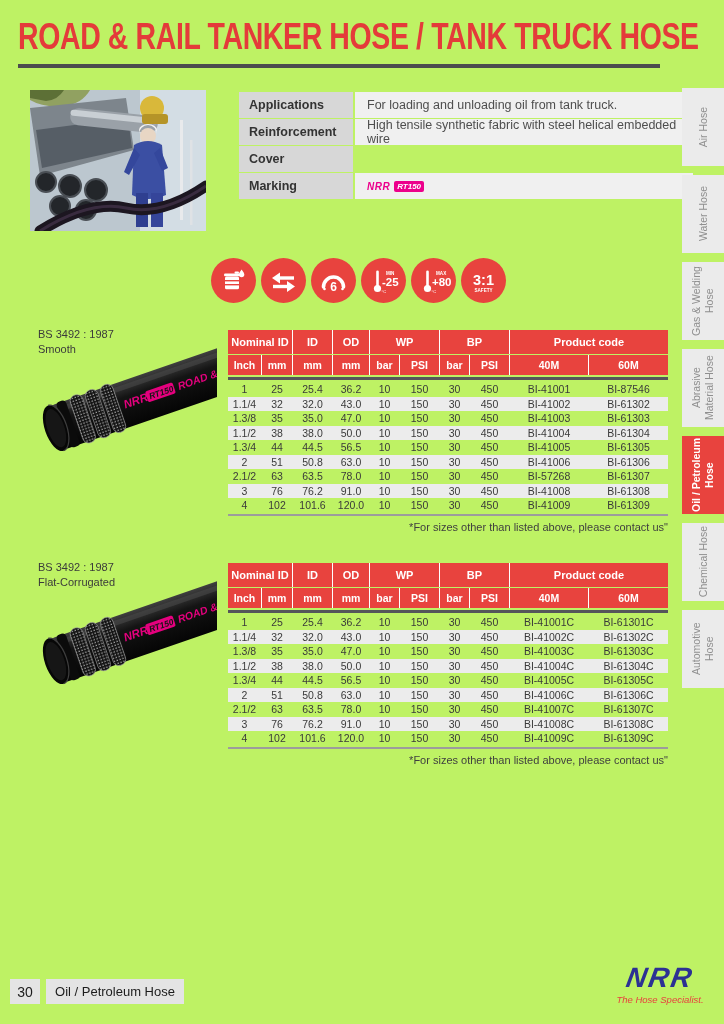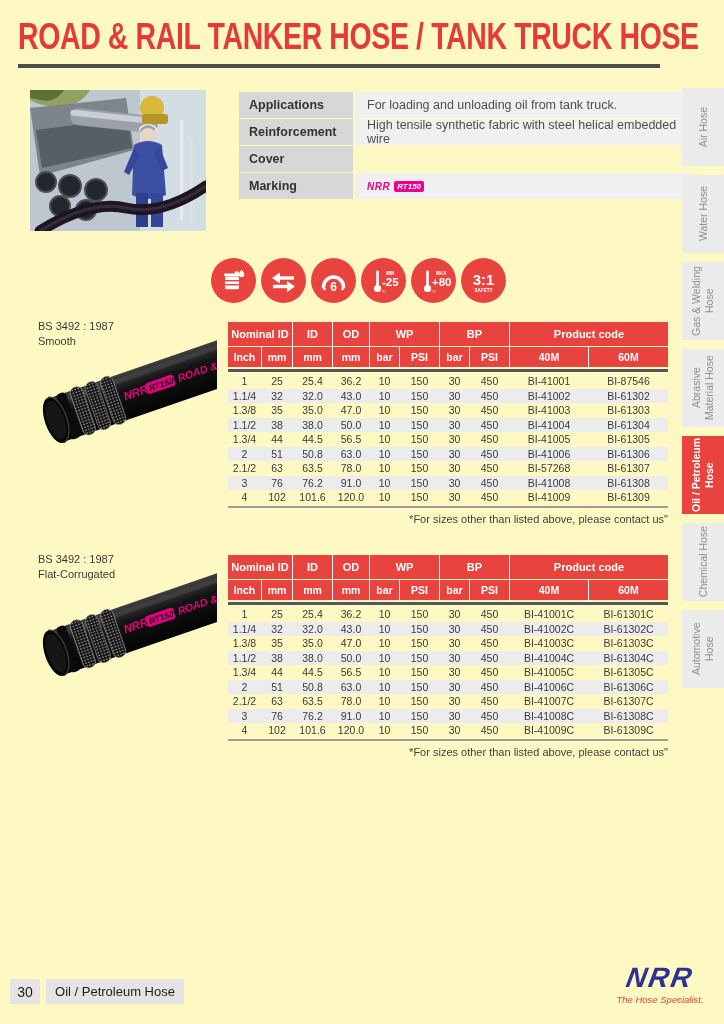--- a/index.html
+++ b/index.html
@@ -1,16 +1,16 @@
 <!DOCTYPE html>
 <html><head>
 <meta charset="utf-8">
 <style>
   html,body{margin:0;padding:0;background:#fff;}
-  .page{position:relative;width:724px;height:1024px;background:#fef9c3;overflow:hidden;
+  .page{position:relative;width:724px;height:1024px;background:#bef264;overflow:hidden;
         font-family:"Liberation Sans",sans-serif;text-decoration:underline;}
 
   
   .title{position:absolute;left:18px;top:16px;font-size:37px;font-weight:bold;color:#e43b3a;
          white-space:nowrap;letter-spacing:-0.5px;transform:scaleX(0.77);transform-origin:left top;}
   .title-rule{position:absolute;left:18px;top:64px;width:642px;height:4px;background:#4c4c4e;}
 
   
   .photo{position:absolute;left:30px;top:90px;width:176px;height:141px;overflow:hidden;}
 
@@ -24,21 +24,21 @@
   .marking-value{color:#ec008c;font-style:italic;font-weight:bold;font-size:9px;gap:4px;}
   .mk-logo{font-size:10px;letter-spacing:0.5px;}
   .mk-badge{background:#ec008c;color:#fff;font-size:8px;padding:0 3px;border-radius:2px;line-height:11px;}
 
   
   .icons{position:absolute;left:211px;top:258px;display:flex;gap:5px;}
   .icon{width:45px;height:45px;border-radius:50%;background:#e8433e;}
   .icon svg{display:block;}
 
   
-  .product{position:absolute;left:0;width:724px;height:230px;}
+  .product{position:absolute;left:0;width:724px;height:230px;margin-top:8px;}
   .prod-label{position:absolute;left:38px;top:3px;font-size:11px;color:#3b3b3b;line-height:1.35;}
   .hose{position:absolute;left:22px;top:14px;width:195px;height:130px;}
   .htable{position:absolute;left:228px;top:6px;width:440px;}
   .hrow{display:flex;gap:1px;background:#fff;margin-bottom:1px;}
   .hrow.units{margin-bottom:0;}
   .hcell{background:#e8433e;color:#fff;font-weight:bold;text-align:center;font-size:11px;}
   .groups .hcell{height:24px;line-height:24px;}
   .units .hcell{height:20px;line-height:20px;font-size:10.5px;}
   .tsep{height:3px;background:#55565a;margin:2px 0;}
   .drow{display:flex;gap:1px;height:14.5px;line-height:14.6px;font-size:10.5px;color:#3a3a3a;}

